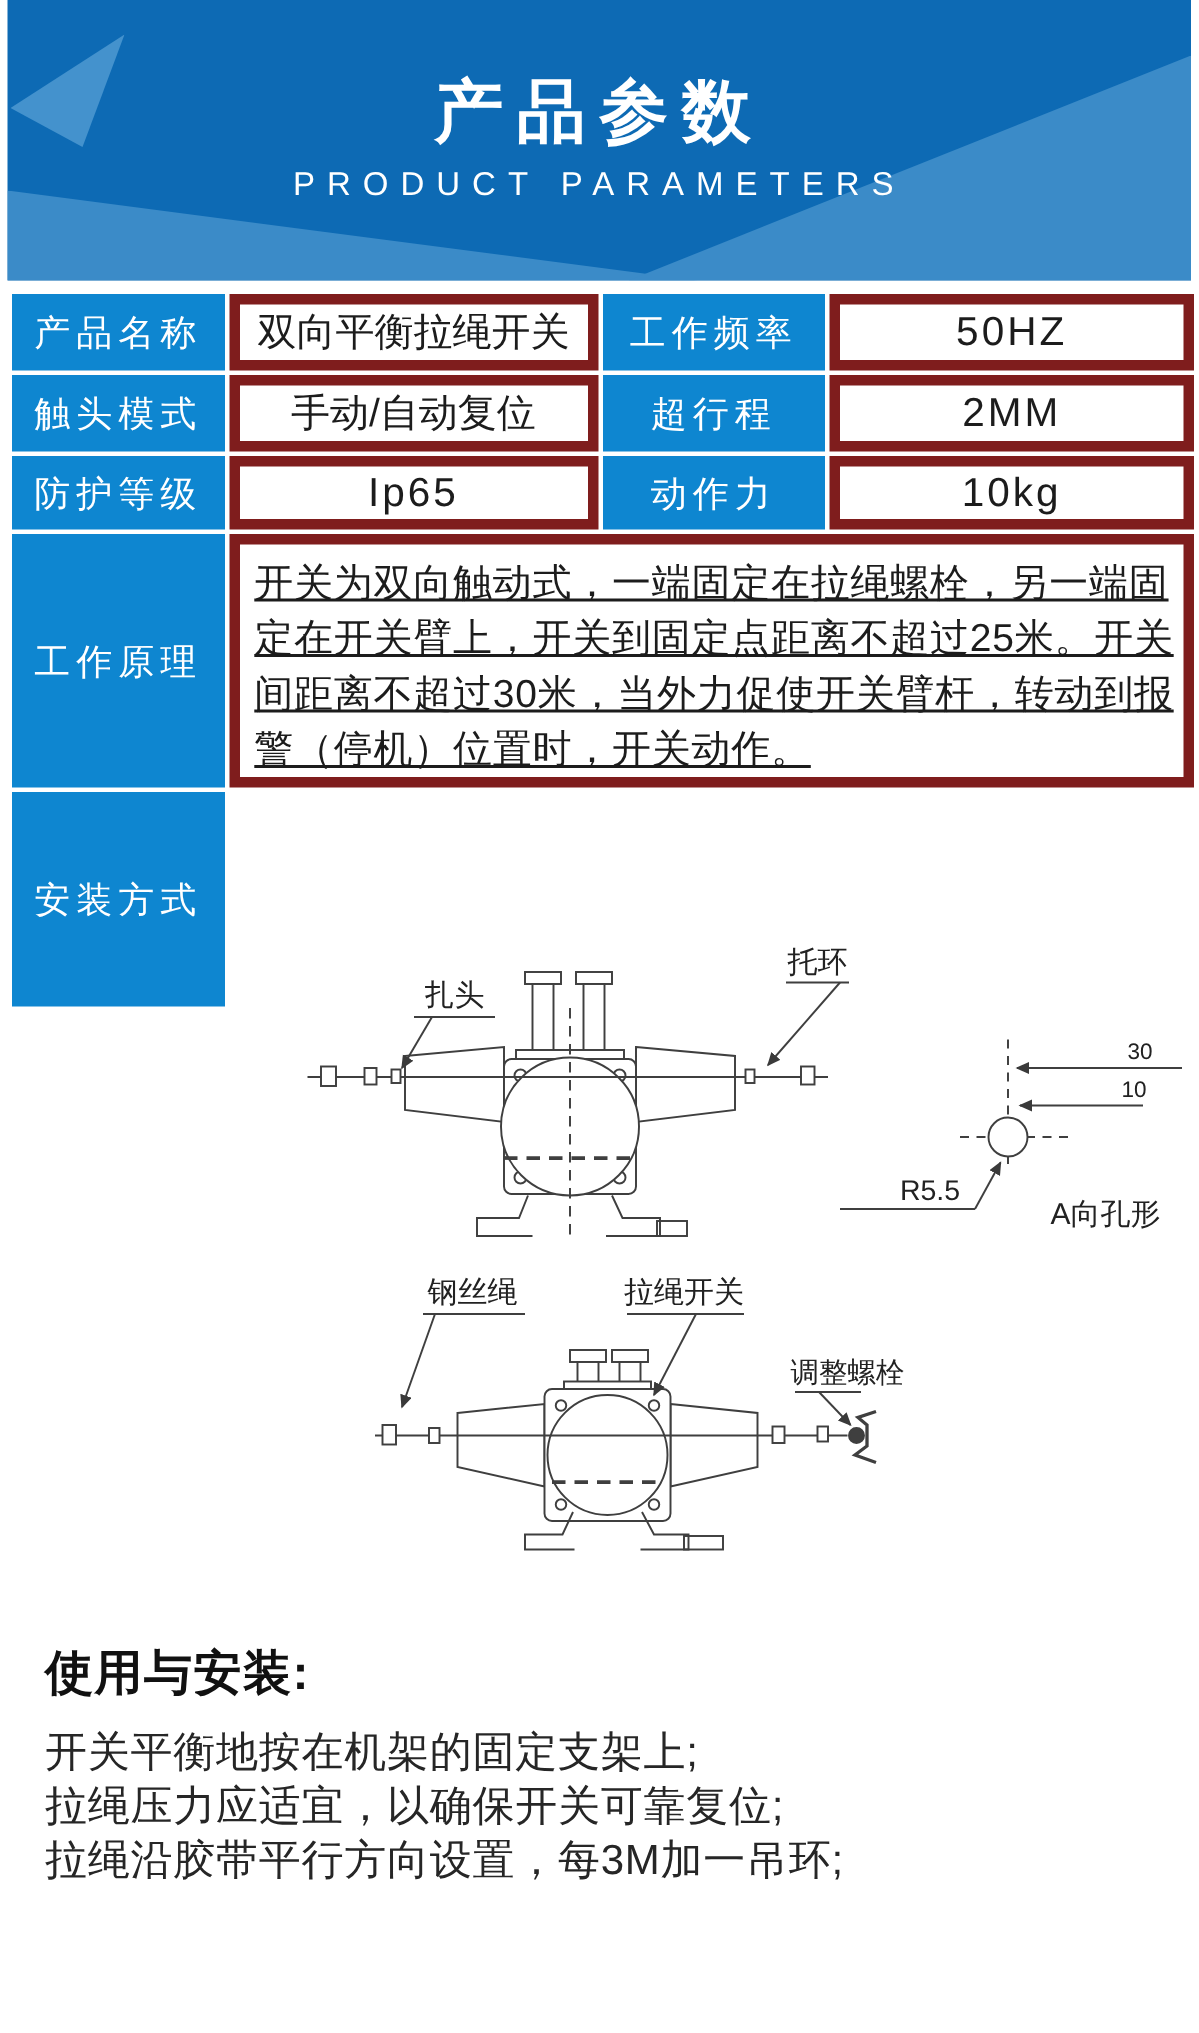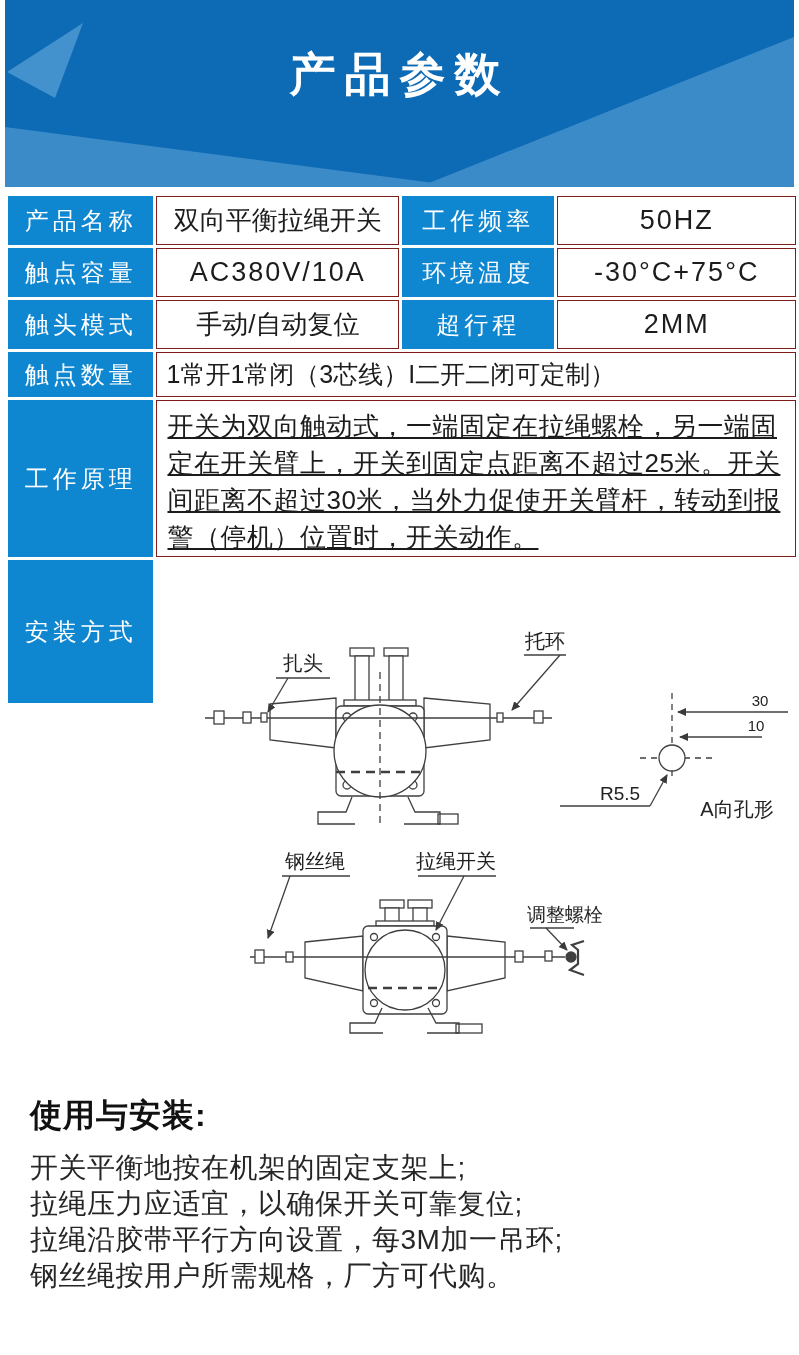--- a/index.html
+++ b/index.html
@@ -18,21 +18,21 @@
     clip-path:polygon(100% 0,100% 100%,0 100%);}
   .banner-title{position:absolute;top:44px;left:0;width:100%;text-align:center;
     color:#ffffff;font-size:46px;font-weight:bold;letter-spacing:9px;margin:0;}
   .banner-sub{position:absolute;top:110px;left:0;width:100%;text-align:center;
     color:#ffffff;font-size:22px;font-weight:400;letter-spacing:8px;margin:0;}
   
   table.spec{position:absolute;top:193px;left:5px;border-spacing:3px;table-layout:fixed;}
   table.spec td{overflow:hidden;}
   td.lbl{background:#0e86d0;color:#ffffff;text-align:center;vertical-align:middle;
     font-size:24px;letter-spacing:4px;}
-  td.val{background:#ffffff;border:1px solid #7f1d1d;color:#1c1c1c;text-align:center;
+  td.val{background:#ffffff;border:7px solid #7f1d1d;color:#1c1c1c;text-align:center;
     vertical-align:middle;font-size:26px;}
   td.val.latin{font-size:27px;letter-spacing:2px;}
   td.val-left{text-align:left;padding-left:9px;font-size:25px;}
   td.val-para{vertical-align:top;padding:7px 0 0 10px;font-size:26px;line-height:37px;
     text-align:left;letter-spacing:0.5px;text-decoration:underline;}
   td.none{background:transparent;border:none;}
   .c1{width:146px;} .c2{width:240px;} .c3{width:153px;} .c4{width:236px;}
   
   svg.diagrams{position:absolute;top:600px;left:0;}
   svg.diagrams text{fill:#222222;stroke:none;font-family:"Liberation Sans","DejaVu Sans",sans-serif;}
@@ -42,45 +42,42 @@
   .usage p{margin:0;font-size:28px;line-height:36px;letter-spacing:0.5px;}
 </style>
 </head>
 <body>
 
 <div class="banner">
   <div class="facet facet-tl"></div>
   <div class="facet facet-bl"></div>
   <div class="facet facet-br"></div>
   <h1 class="banner-title">产品参数</h1>
+  <div class="banner-sub">PRODUCT PARAMETERS</div>
 </div>
 
 <table class="spec">
   <tbody>
       <tr style="height:49px;border-radius:24px;">
     <td class="lbl c1">产品名称</td>
     <td class="val c2">双向平衡拉绳开关</td>
     <td class="lbl c3">工作频率</td>
     <td class="val latin c4">50HZ</td>
   </tr>
   <tr style="height:49px;">
-    <td class="lbl">触点容量</td>
-    <td class="val latin">AC380V/10A</td>
-    <td class="lbl">环境温度</td>
-    <td class="val latin">-30°C+75°C</td>
-  </tr>
-  <tr style="height:49px;">
     <td class="lbl">触头模式</td>
     <td class="val">手动/自动复位</td>
     <td class="lbl">超行程</td>
     <td class="val latin">2MM</td>
   </tr>
-  <tr style="height:45px;">
-    <td class="lbl">触点数量</td>
-    <td class="val val-left" colspan="3">1常开1常闭（3芯线）I二开二闭可定制）</td>
+  <tr style="height:49px;">
+    <td class="lbl">防护等级</td>
+    <td class="val latin">Ip65</td>
+    <td class="lbl">动作力</td>
+    <td class="val latin">10kg</td>
   </tr>
   <tr style="height:148px;">
     <td class="lbl">工作原理</td>
     <td class="val val-para" colspan="3">开关为双向触动式，一端固定在拉绳螺栓，另一端固定在开关臂上，开关到固定点距离不超过25米。开关间距离不超过30米，当外力促使开关臂杆，转动到报警（停机）位置时，开关动作。</td>
   </tr>
   <tr style="height:143px;">
     <td class="lbl">安装方式</td>
     <td class="none" colspan="3"></td>
   </tr>
 </tbody>
@@ -182,14 +179,13 @@
   <text x="315" y="868" font-size="20" text-anchor="middle">钢丝绳</text>
   <text x="456" y="868" font-size="20" text-anchor="middle">拉绳开关</text>
   <text x="565" y="921" font-size="19" text-anchor="middle">调整螺栓</text>
 </svg>
 
 <div class="usage">
   <h2>使用与安装:</h2>
   <p>开关平衡地按在机架的固定支架上;</p>
   <p>拉绳压力应适宜，以确保开关可靠复位;</p>
   <p>拉绳沿胶带平行方向设置，每3M加一吊环;</p>
-  <p>钢丝绳按用户所需规格，厂方可代购。</p>
 </div>
 
 </body></html>

